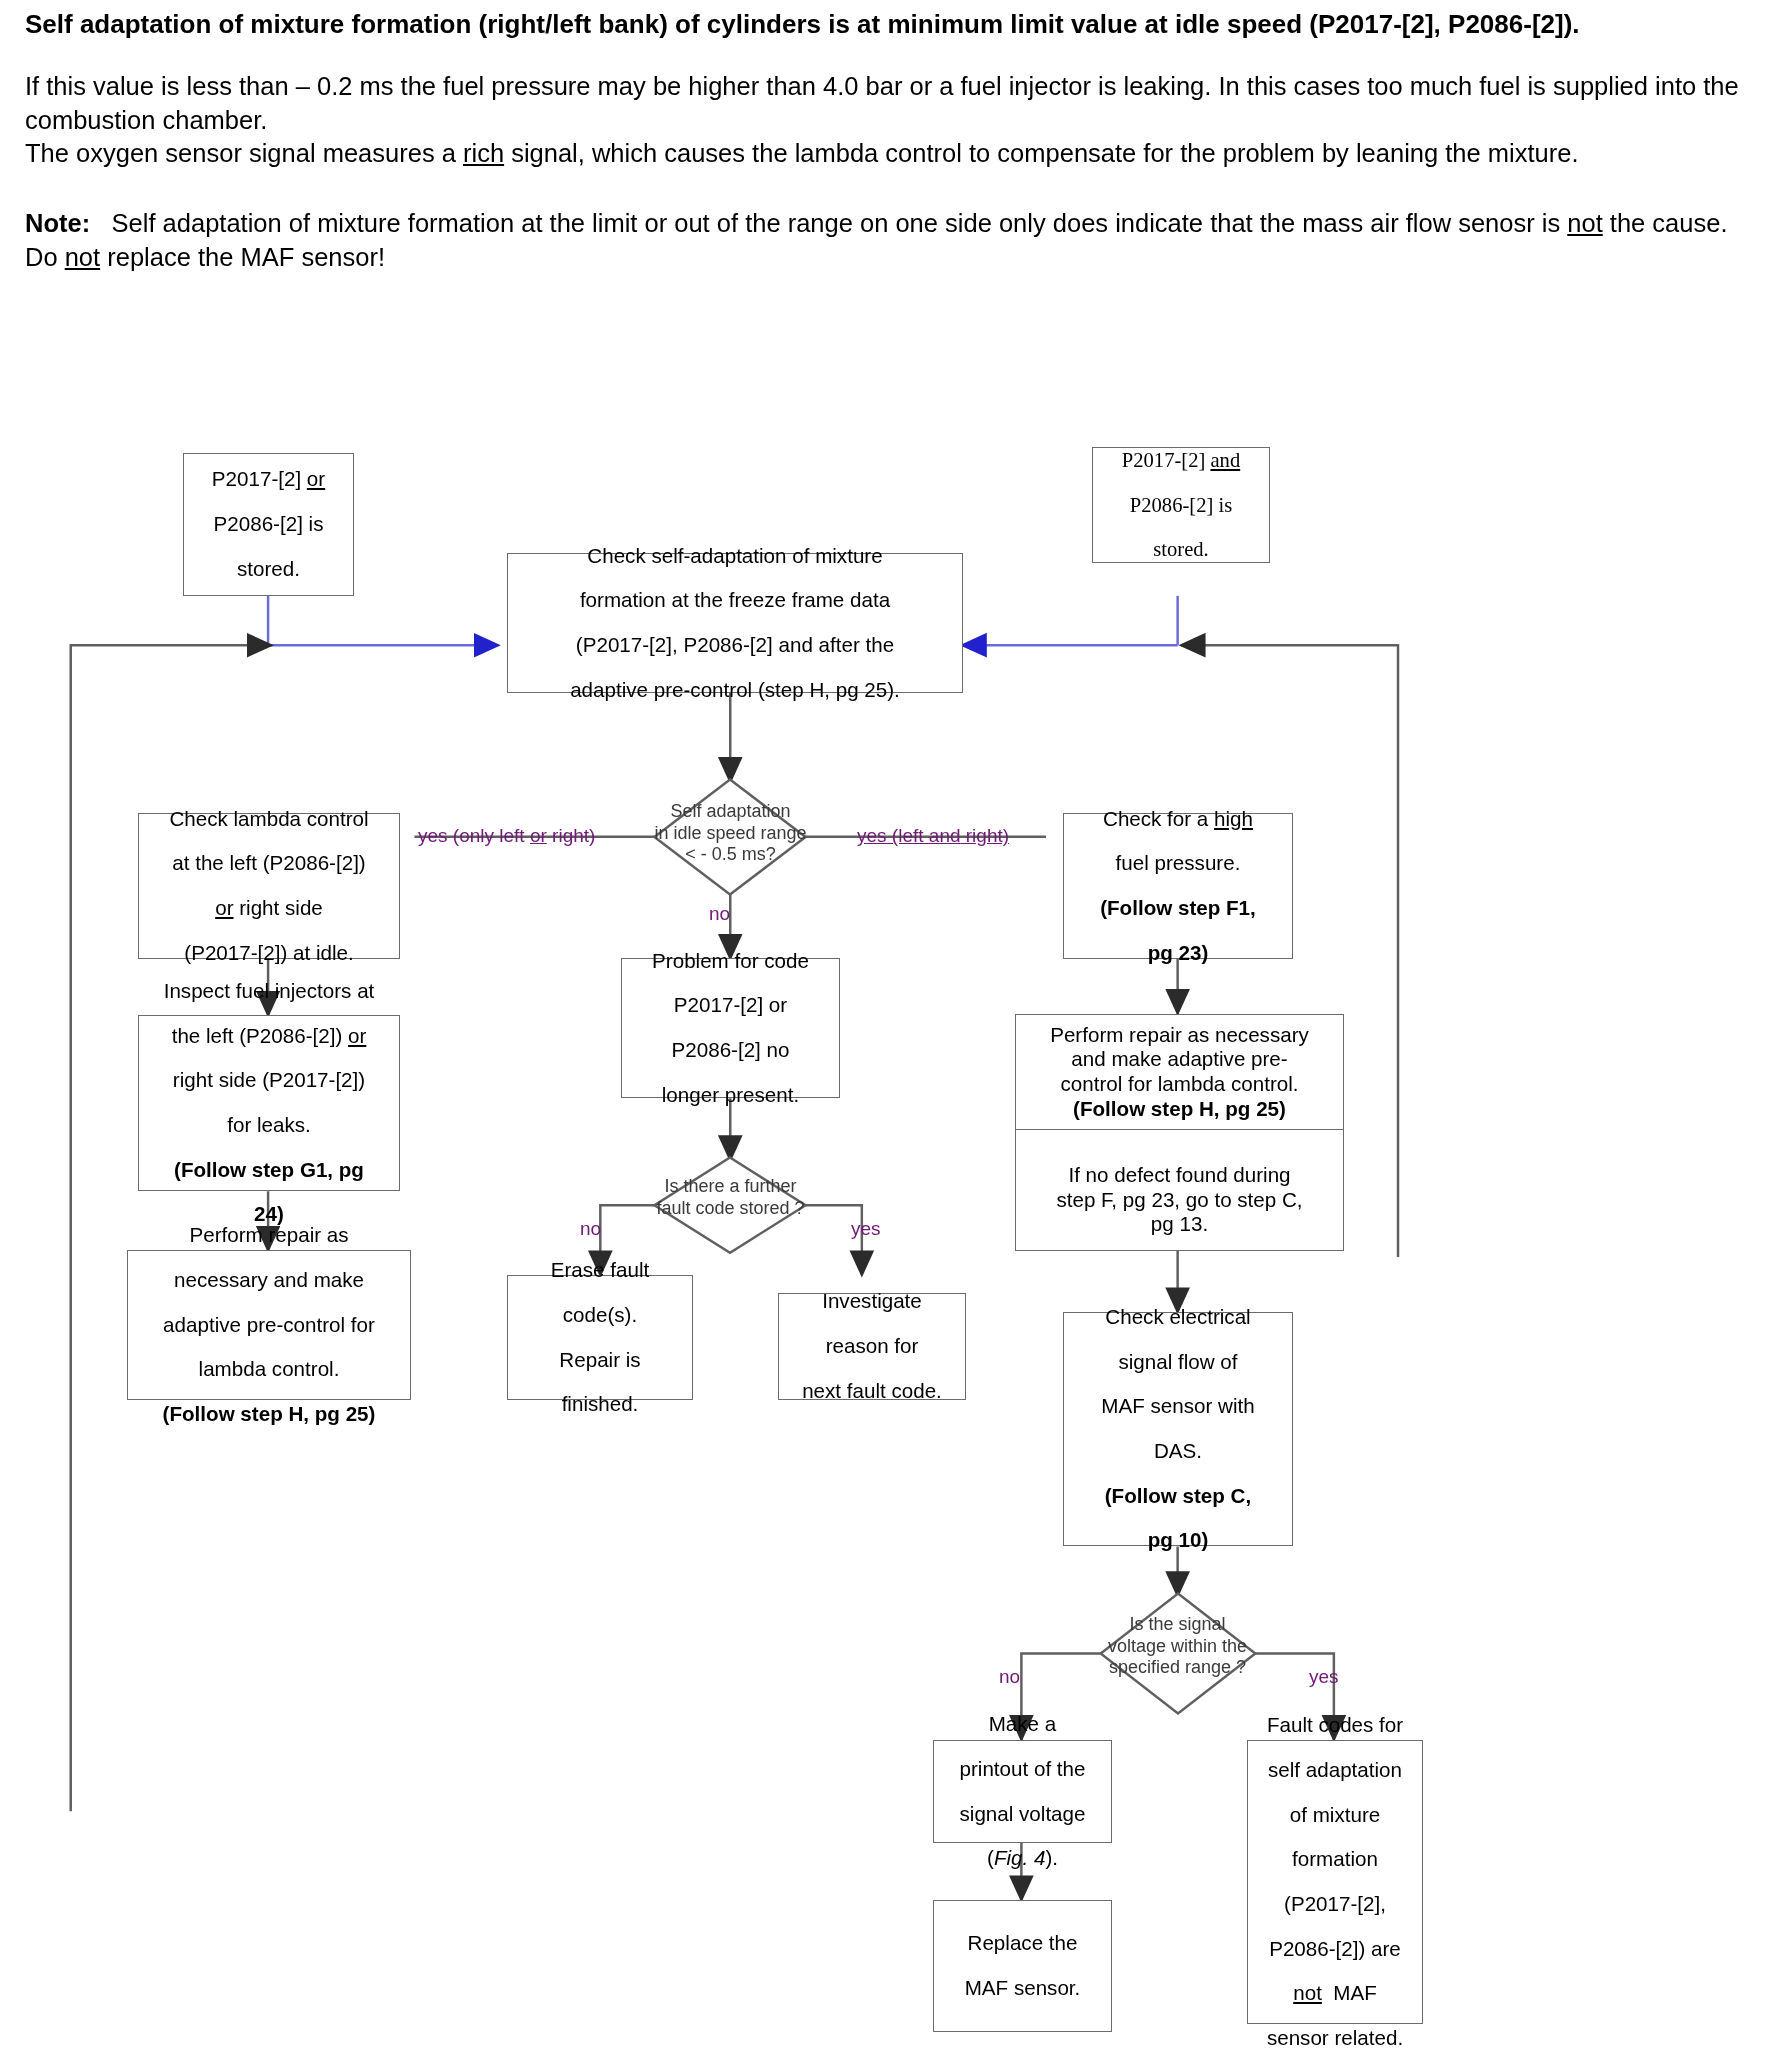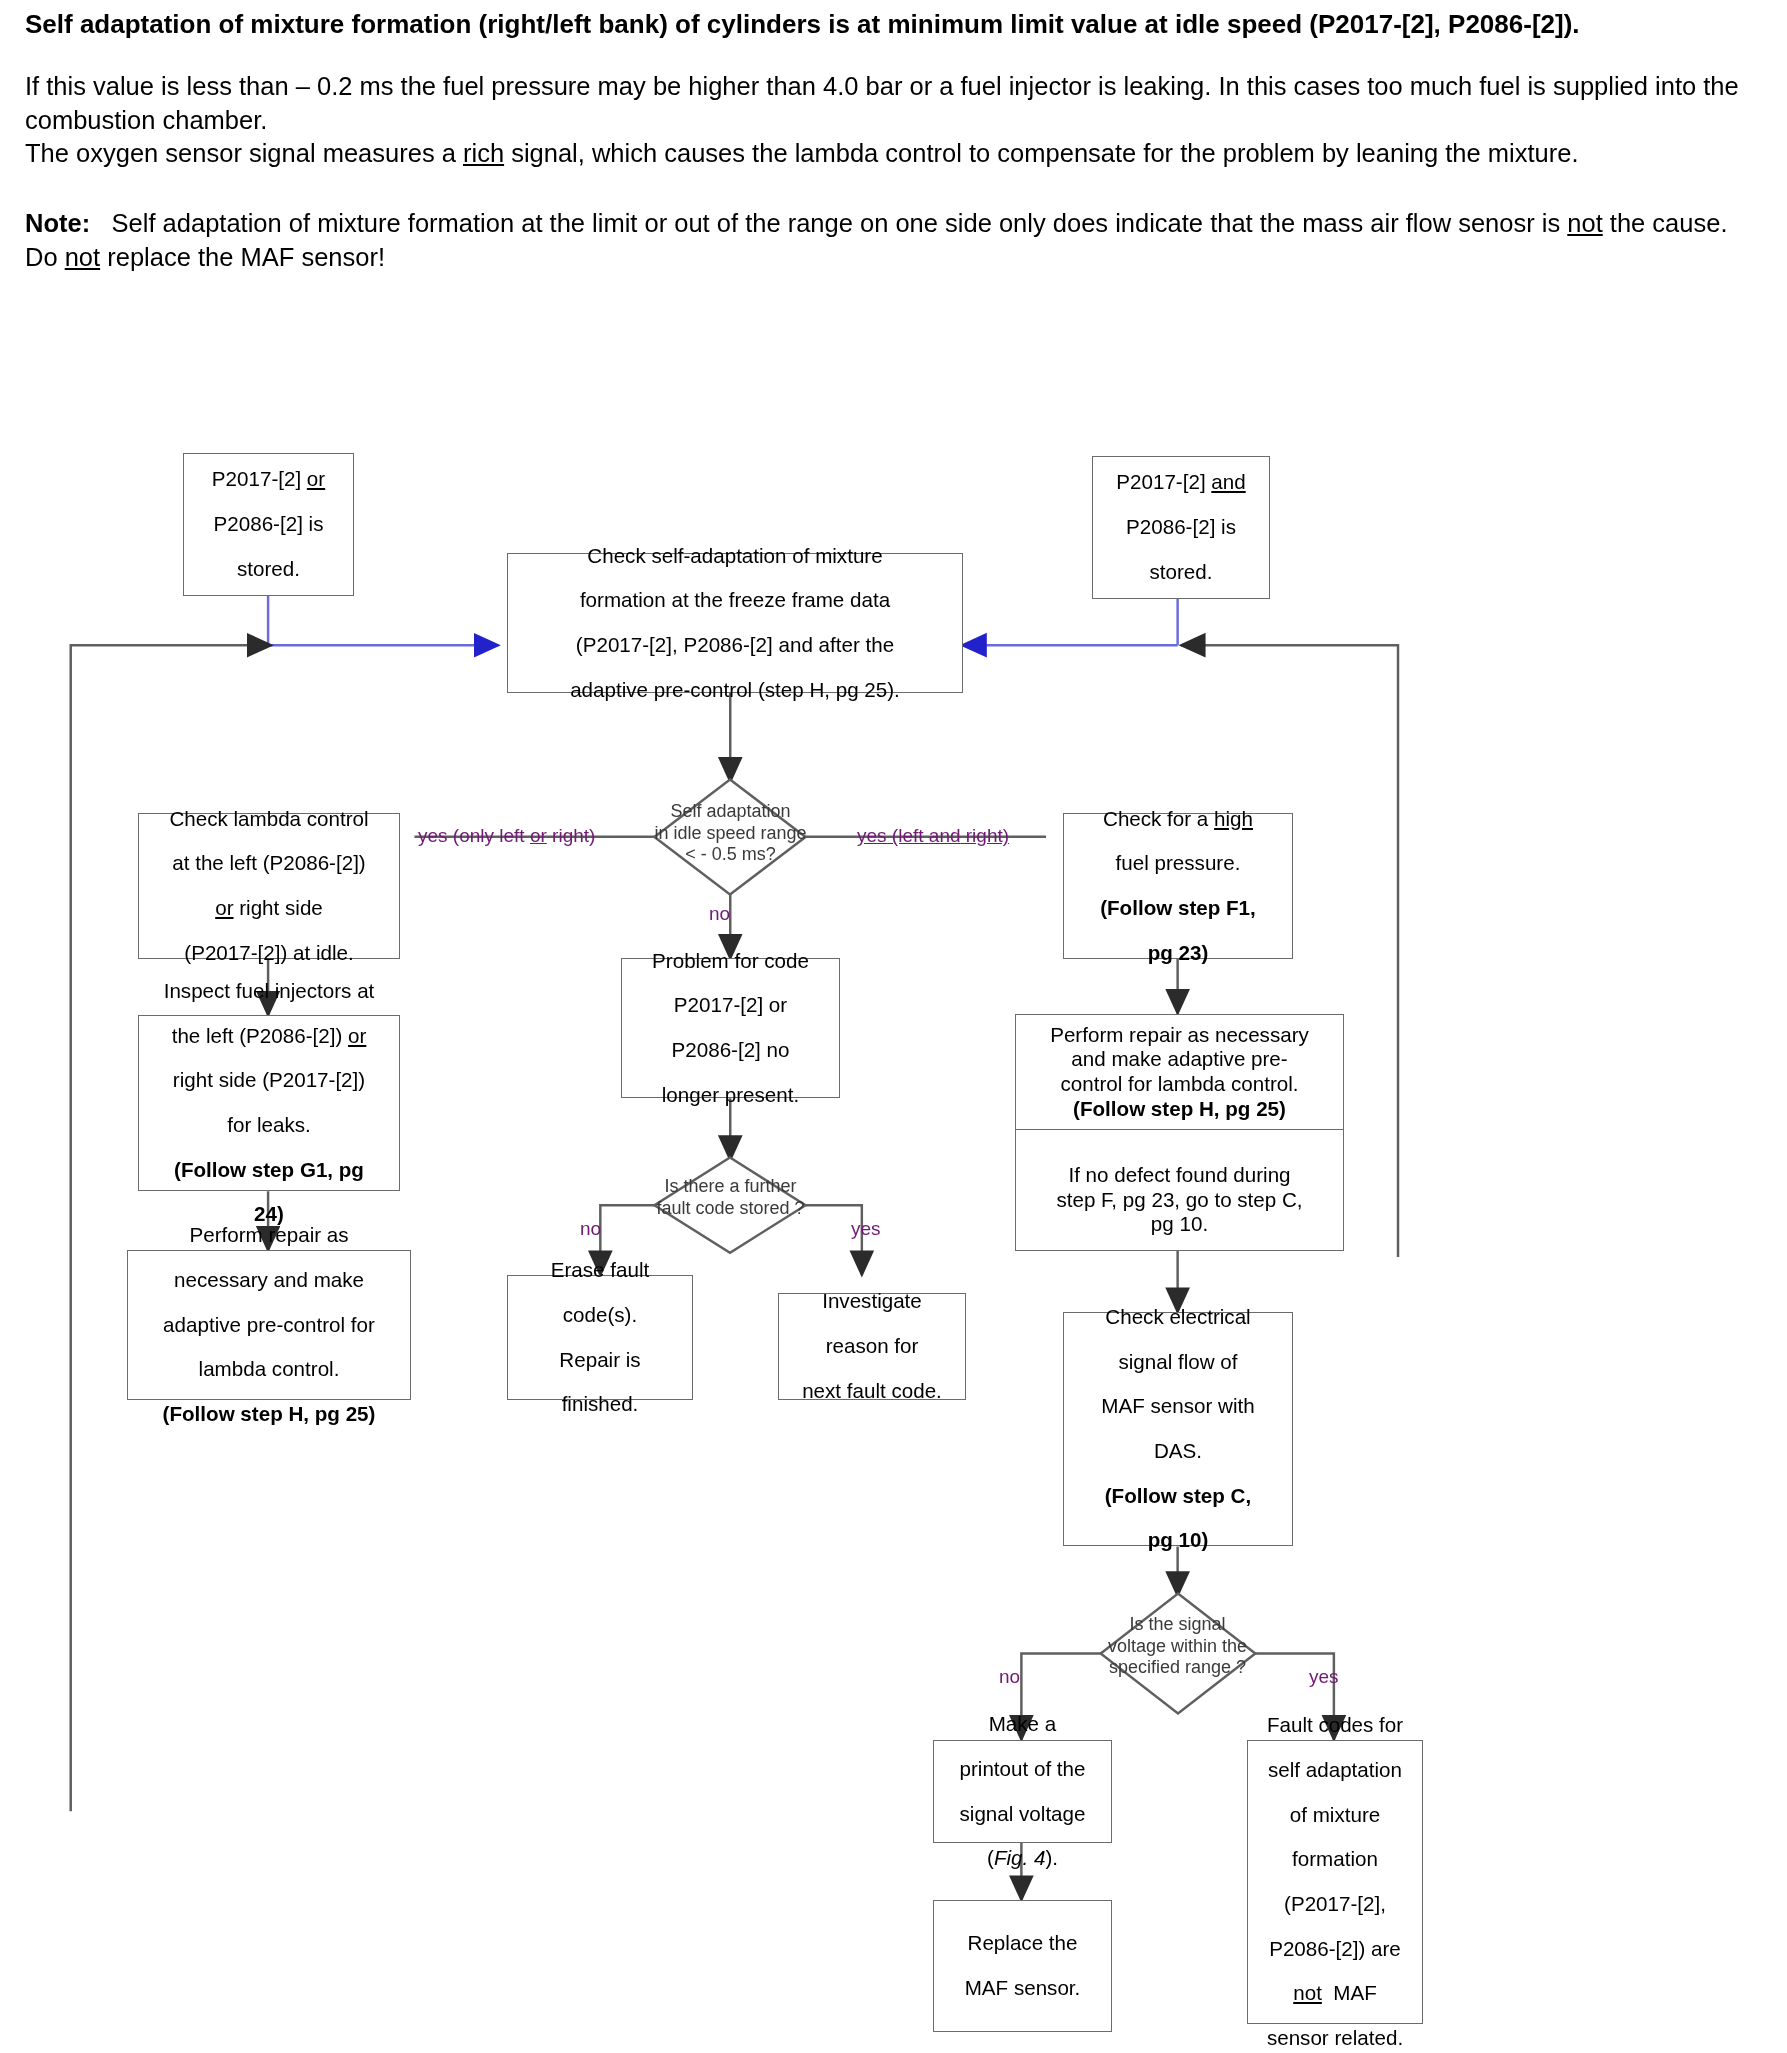--- a/index.html
+++ b/index.html
@@ -119,21 +119,21 @@
         <path d="M1242,1720 L1242,1790" marker-end="url(#abk)"></path>
       </g>
     </svg>
 
     <div class="node" style="left:183px; top:25px; width:171px; height:143px;">
       <span class="ln">P2017-[2] <u>or</u></span>
       <span class="ln">P2086-[2] is</span>
       <span class="ln">stored.</span>
     </div>
 
-    <div class="node" style="left:1092px; top:28px; width:178px; height:143px;">
+    <div class="node" style="left:1092px; top:19px; width:178px; height:116px;font-family:Liberation Serif, serif;">
       <span class="ln">P2017-[2] <u>and</u></span>
       <span class="ln">P2086-[2] is</span>
       <span class="ln">stored.</span>
     </div>
 
     <div class="node" style="left:507px; top:125px; width:456px; height:140px;">
       <span class="ln">Check self-adaptation of mixture</span>
       <span class="ln">formation at the freeze frame data</span>
       <span class="ln">(P2017-[2], P2086-[2] and after the</span>
       <span class="ln">adaptive pre-control (step H, pg 25).</span>
@@ -219,21 +219,21 @@
     <div class="node split" style="left:1015px; top:586px; width:329px; height:237px;">
       <div class="cell top" style="height:125px;">
         <span class="ln">Perform repair as necessary</span>
         <span class="ln">and make adaptive pre-</span>
         <span class="ln">control for lambda control.</span>
         <span class="ln b">(Follow step H, pg 25)</span>
       </div>
       <div class="cell" style="height:109px;">
         <span class="ln">If no defect found during</span>
         <span class="ln">step F, pg 23, go to step C,</span>
-        <span class="ln">pg 10.</span>
+        <span class="ln">pg 13.</span>
       </div>
     </div>
 
     <div class="node" style="left:1063px; top:884px; width:230px; height:234px;">
       <span class="ln">Check electrical</span>
       <span class="ln">signal flow of</span>
       <span class="ln">MAF sensor with</span>
       <span class="ln">DAS.</span>
       <span class="ln b">(Follow step C,</span>
       <span class="ln b">pg 10)</span>

